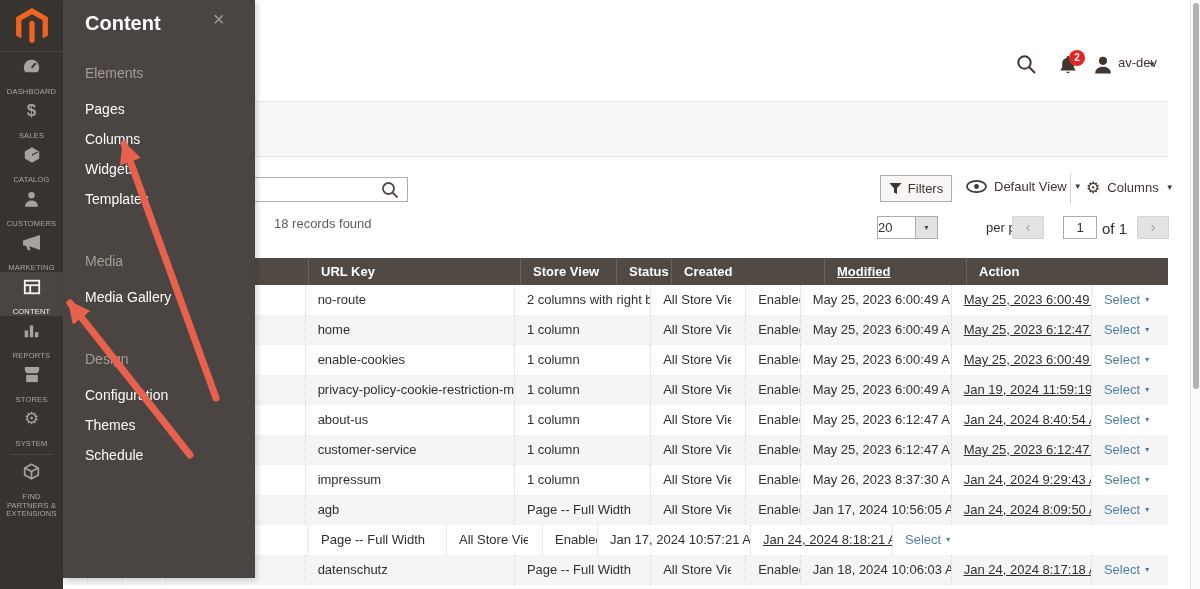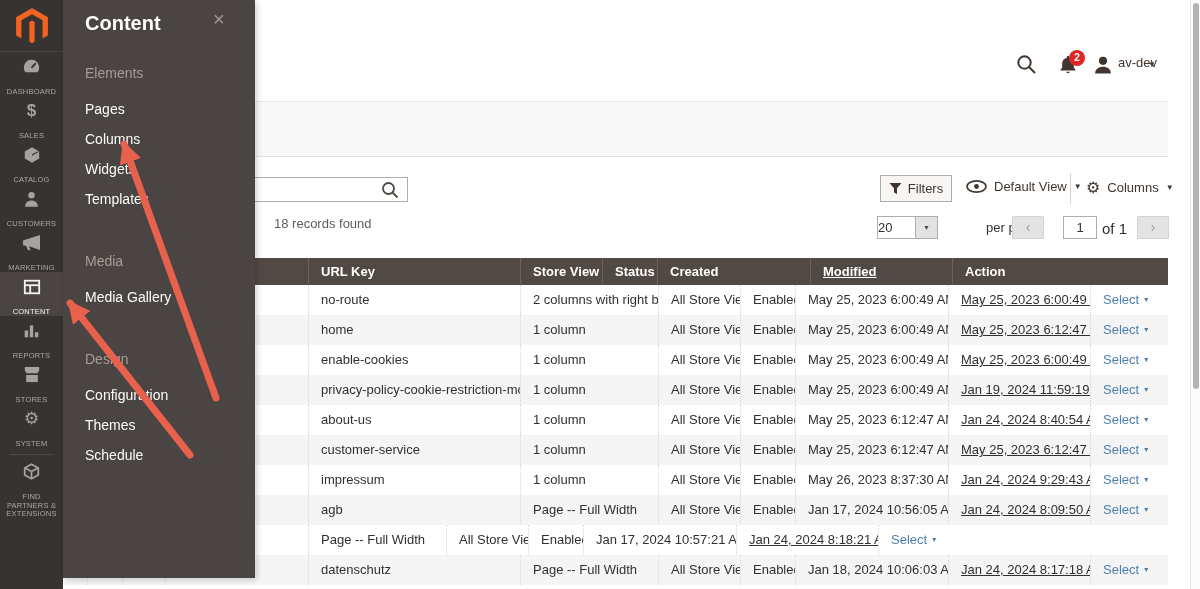--- a/index.html
+++ b/index.html
@@ -36,21 +36,21 @@
   
   .grid { position:absolute; left:63px; top:258px; width:1105px; z-index:1; }
   .g-head { display:flex; background:#514943; height:27px; }
   .g-head .hc { color:#fff; font-size:13px; font-weight:bold; line-height:27px; padding-left:12px; overflow:hidden; white-space:nowrap; }
   .g-head .hc + .hc { border-left:1px solid rgba(255,255,255,0.14); }
   .g-row { display:flex; height:30px; background:#fff; }
   .g-row.alt { background:#f5f5f5; }
   .g-row .cell { font-size:13px; color:#303030; line-height:30px; padding-left:12px; overflow:hidden; white-space:nowrap; }
   .g-row .cell + .cell { border-left:1px dotted #d9d9d9; }
   .w-title{width:245px;} .w-url{width:212px;} .w-layout{width:138px;} .w-store{width:82px;}
-  .w-status{width:55px;} .w-created{width:153px;} .w-modified{width:142px;text-decoration:underline;} .w-action{width:78px;}
+  .w-status{width:55px;margin-left:14px;} .w-created{width:153px;} .w-modified{width:142px;text-decoration:underline;} .w-action{width:78px;}
   .c-title { position:relative; padding-left:0 !important; }
   .c-title .mini { position:absolute; top:0; height:30px; border-left:1px dotted #d9d9d9; }
   .c-title .title-tail { position:absolute; left:185px; top:0; }
   .sel-link { color:#4e7fae; font-size:13px; cursor:pointer; }
   .sel-car { font-size:7px; color:#4e7fae; vertical-align:2px; }
 
   
   .sidebar { position:absolute; left:0; top:0; width:63px; height:589px; background:#373330; z-index:30; }
   .logo-wrap { height:52px; display:flex; align-items:center; justify-content:center; border-bottom:1px solid #474340; cursor:pointer; }
   .nav-item { height:44px; text-align:center; color:#aaa6a0; cursor:pointer; padding-top:5px; }

